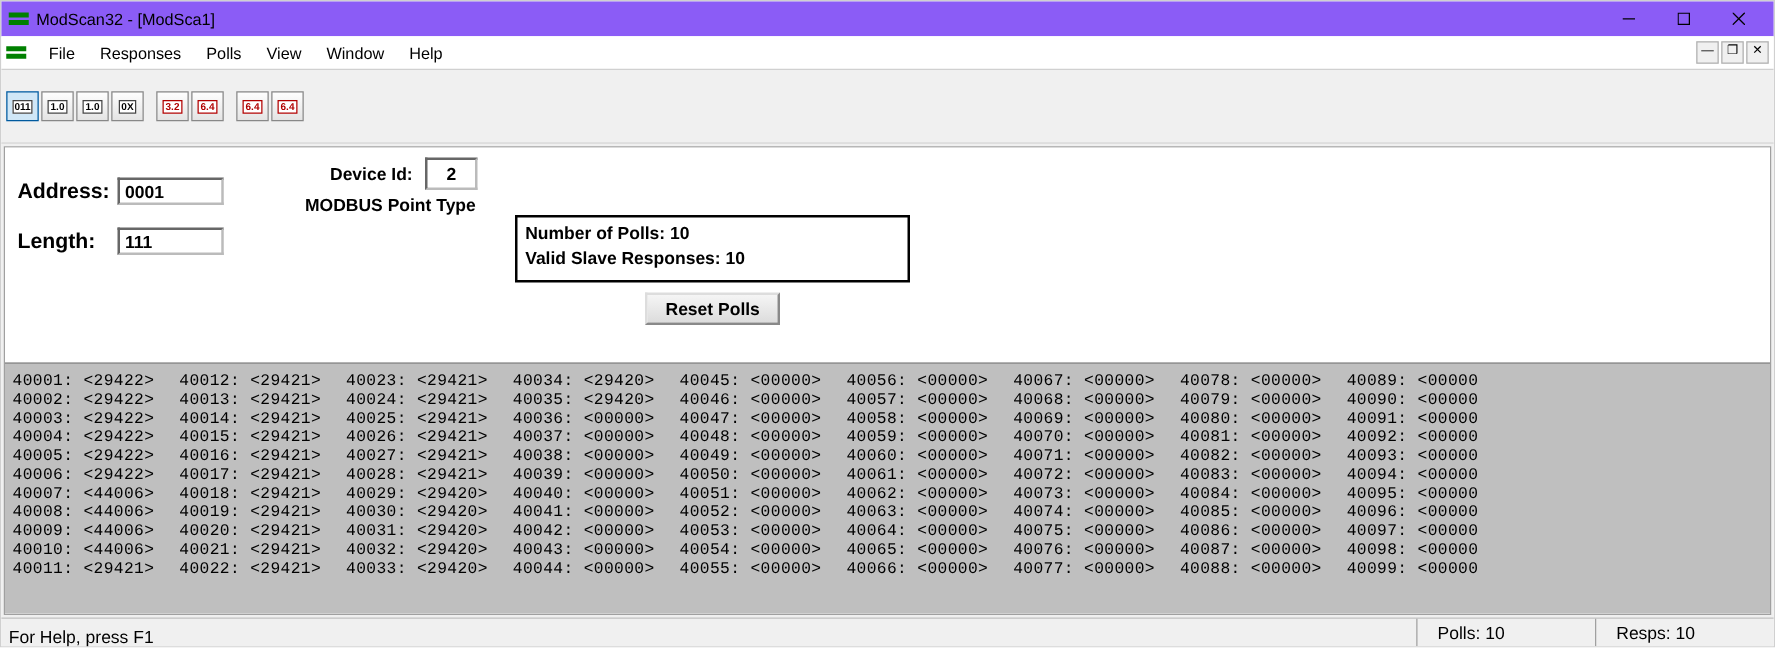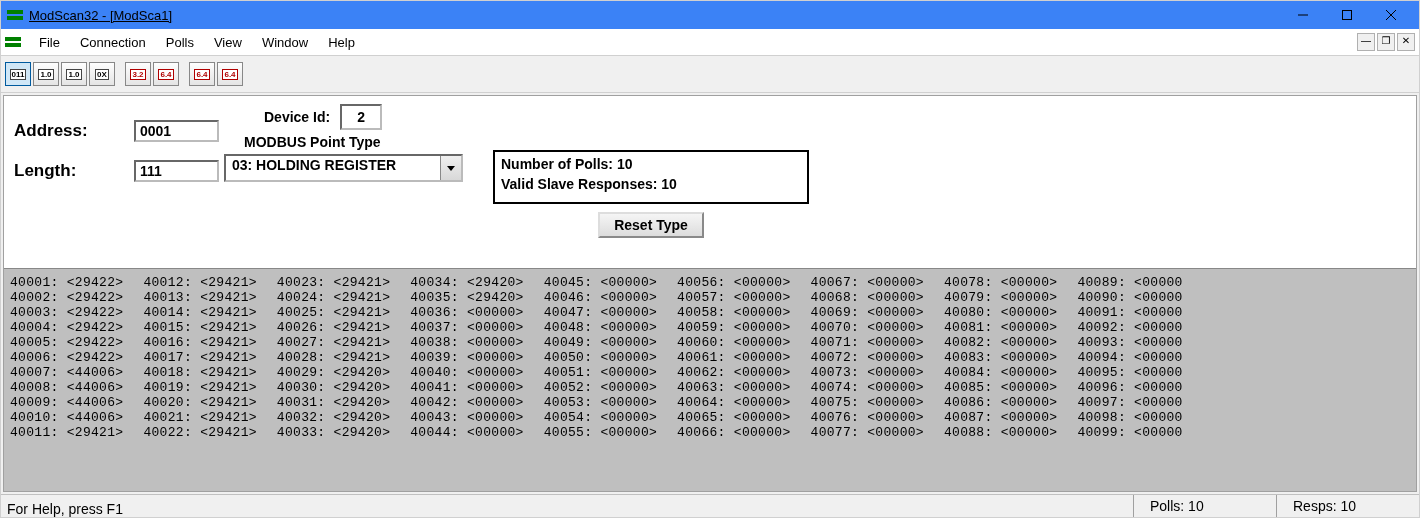--- a/index.html
+++ b/index.html
@@ -8,53 +8,53 @@
     --text:#000;
     --sunken-border:#7a7a7a;
     --raised-light:#fff;
     --raised-dark:#808080;
     --grid-bg:#bfbfbf;
   }
   html,body{margin:0;padding:0;font-family:"Segoe UI",Tahoma,Arial,sans-serif;font-size:12px;color:#000;background:#fff;}
   .app{width:1420px;height:518px;display:flex;flex-direction:column;box-sizing:border-box;border:1px solid #d0d0d0;background:#fff;overflow:hidden;}
 
   
-  .titlebar{height:28px;display:flex;align-items:center;padding:0 6px;background:#3b82f6;font-size:13px;text-decoration:underline;}
+  .titlebar{height:28px;display:flex;align-items:center;padding:0 6px;background:#8b5cf6;font-size:13px;}
   .titlebar .icon{width:16px;height:10px;margin-right:6px;display:flex;flex-direction:column;justify-content:space-between;}
   .titlebar .icon span{height:4px;width:16px;background:#008000;}
   .titlebar .title{flex:0 0 auto;}
   .titlebar .spacer{flex:1;}
   .titlebar .win-btn{width:44px;height:28px;display:flex;align-items:center;justify-content:center;background:transparent;border:none;font-family:inherit;font-size:14px;}
   .titlebar .win-btn svg{width:10px;height:10px;stroke:#000;stroke-width:1;fill:none;}
 
   
   .menubar{height:26px;display:flex;align-items:center;padding:0 4px;background:#fff;border-bottom:1px solid #d0d0d0;font-size:13px;}
   .menubar .doc-icon{width:16px;height:10px;margin-right:8px;display:flex;flex-direction:column;justify-content:space-between;}
   .menubar .doc-icon span{height:4px;width:16px;background:#008000;}
   .menubar .menu-item{padding:3px 10px;cursor:default;}
   .menubar .mb-spacer{flex:1;}
   .menubar .mdi-btn{width:16px;height:16px;border:1px solid #b0b0b0;margin-left:2px;font-size:10px;line-height:14px;text-align:center;background:#f0f0f0;cursor:default;}
 
   
-  .toolbar{height:30px;display:flex;align-items:center;padding:3px 4px;gap:0;background:var(--win-bg);border-bottom:1px solid #d0d0d0;}
+  .toolbar{height:30px;display:flex;align-items:center;padding:14px 4px;gap:0;background:var(--win-bg);border-bottom:1px solid #d0d0d0;}
   .tb-sep{width:8px;}
   .tb-btn{width:26px;height:24px;box-sizing:border-box;border:1px solid #888;background:linear-gradient(#fefefe,#e4e4e4);margin-right:2px;display:flex;align-items:center;justify-content:center;font-size:8px;font-weight:bold;cursor:default;}
   .tb-btn.active{border:1px solid #005a9e;background:#d0e7f7;}
   .tb-badge{display:inline-block;border:1px solid #444;padding:0 1px;font-size:8px;background:#fff;}
   .tb-badge.r{border-color:#b00000;color:#b00000;}
 
   
   .workspace{flex:1;display:flex;flex-direction:column;background:var(--win-bg);overflow:hidden;}
   .inner-window{flex:1;display:flex;flex-direction:column;margin:2px;border:1px solid #a0a0a0;background:#fff;overflow:hidden;}
 
   
   .form-area{padding:8px 10px 30px 10px;background:#fff;display:flex;align-items:flex-start;font-family:Arial,sans-serif;}
   .form-col1{display:grid;grid-template-columns:80px 100px;row-gap:18px;align-items:center;margin-top:16px;}
   .form-col1 label{font-size:17px;font-weight:bold;}
-  .form-col1 input{height:22px;box-sizing:border-box;border:2px inset #bbb;background:#fff;font-family:Arial;font-size:14px;font-weight:bold;padding:0 4px;width:85px;margin-left:40px;}
+  .form-col1 input{height:22px;box-sizing:border-box;border:2px inset #bbb;background:#fff;font-family:Arial;font-size:14px;font-weight:bold;padding:0 4px;width:85px;}
 
   .form-col2{margin-left:30px;text-align:left;}
   .devrow{display:flex;align-items:center;font-size:14px;font-weight:bold;margin-bottom:4px;margin-left:40px;}
   .devrow input{width:34px;height:20px;margin-left:10px;border:2px inset #bbb;text-align:center;font-weight:bold;font-size:14px;}
   .ptlabel{font-size:14px;font-weight:bold;margin-left:20px;margin-bottom:4px;}
   .combo{display:flex;width:235px;height:24px;border:2px inset #bbb;background:#fff;}
   .combo .sel{flex:1;padding:1px 6px;font-size:14px;font-weight:bold;font-family:Arial;white-space:nowrap;overflow:hidden;}
   .combo .arrow{width:20px;border-left:1px solid #888;background:linear-gradient(#f0f0f0,#d8d8d8);display:flex;align-items:center;justify-content:center;}
   .combo .arrow::after{content:"";border-left:4px solid transparent;border-right:4px solid transparent;border-top:5px solid #000;}
 
@@ -102,21 +102,21 @@
         </svg>
       </button>
   </div>
 
   <div class="menubar">
     <span class="doc-icon">
         <span></span>
         <span></span>
       </span>
     <span class="menu-item">File</span>
-    <span class="menu-item">Connection</span>
+    <span class="menu-item">Responses</span>
     <span class="menu-item">Polls</span>
     <span class="menu-item">View</span>
     <span class="menu-item">Window</span>
     <span class="menu-item">Help</span>
     <span class="mb-spacer"></span>
     <span class="mdi-btn">—</span>
     <span class="mdi-btn">❐</span>
     <span class="mdi-btn">✕</span>
   </div>
 
@@ -160,33 +160,29 @@
           <label>Length:</label>
           <input type="text" value="111" style="">
         </div>
 
         <div class="form-col2">
           <div class="devrow">
             <span>Device Id:</span>
             <input type="text" value="2" style="">
           </div>
           <div class="ptlabel">MODBUS Point Type</div>
-          <div class="combo">
-            <div class="sel">03: HOLDING REGISTER</div>
-            <div class="arrow"></div>
-          </div>
         </div>
 
         <div class="form-col3">
           <div class="statsbox">
             <div>Number of Polls: 10</div>
             <div>Valid Slave Responses: 10</div>
           </div>
           <div class="reset-row">
-            <button class="reset-btn">Reset Type</button>
+            <button class="reset-btn">Reset Polls</button>
           </div>
         </div>
 
       </div>
 
       <div class="grid-area">
         <div class="grid-cols" id="grid-cols">
             <div class="grid-col">40001: &lt;29422&gt;
 40002: &lt;29422&gt;
 40003: &lt;29422&gt;

